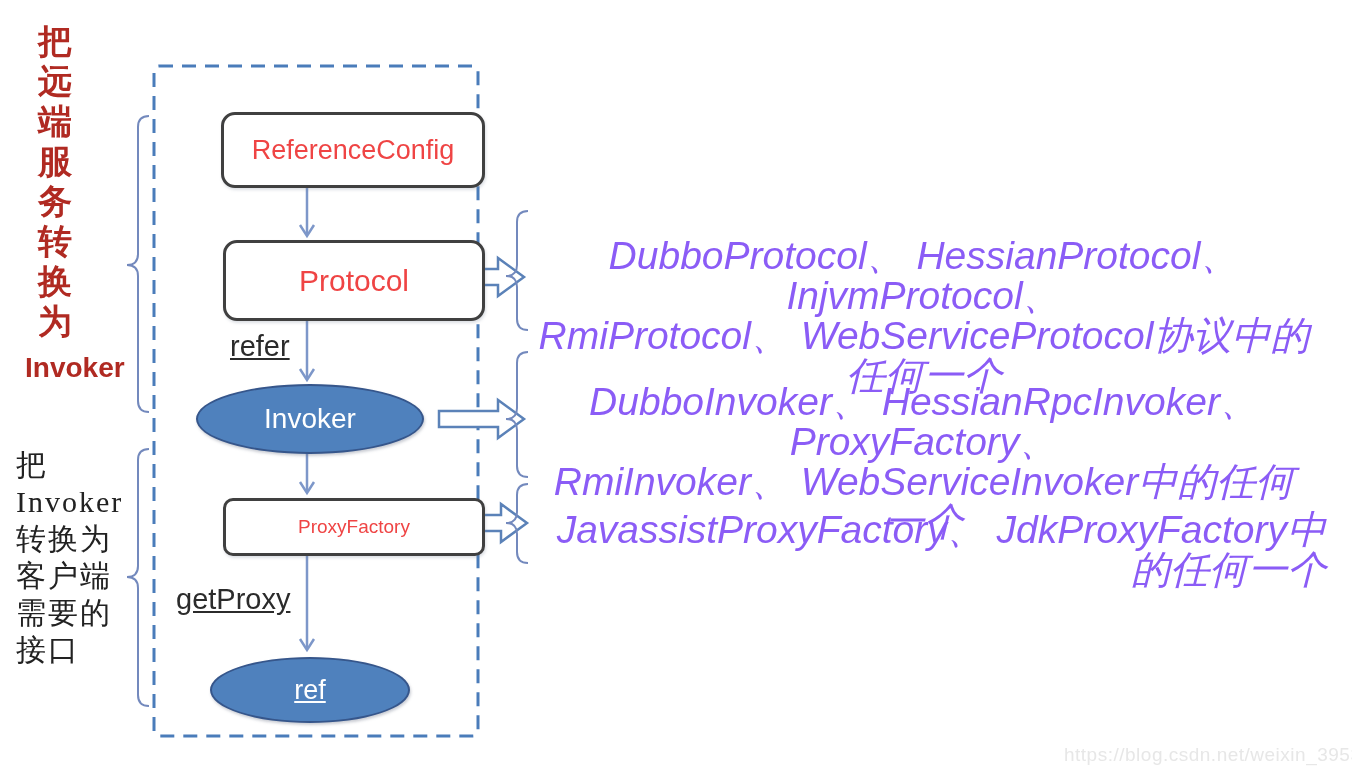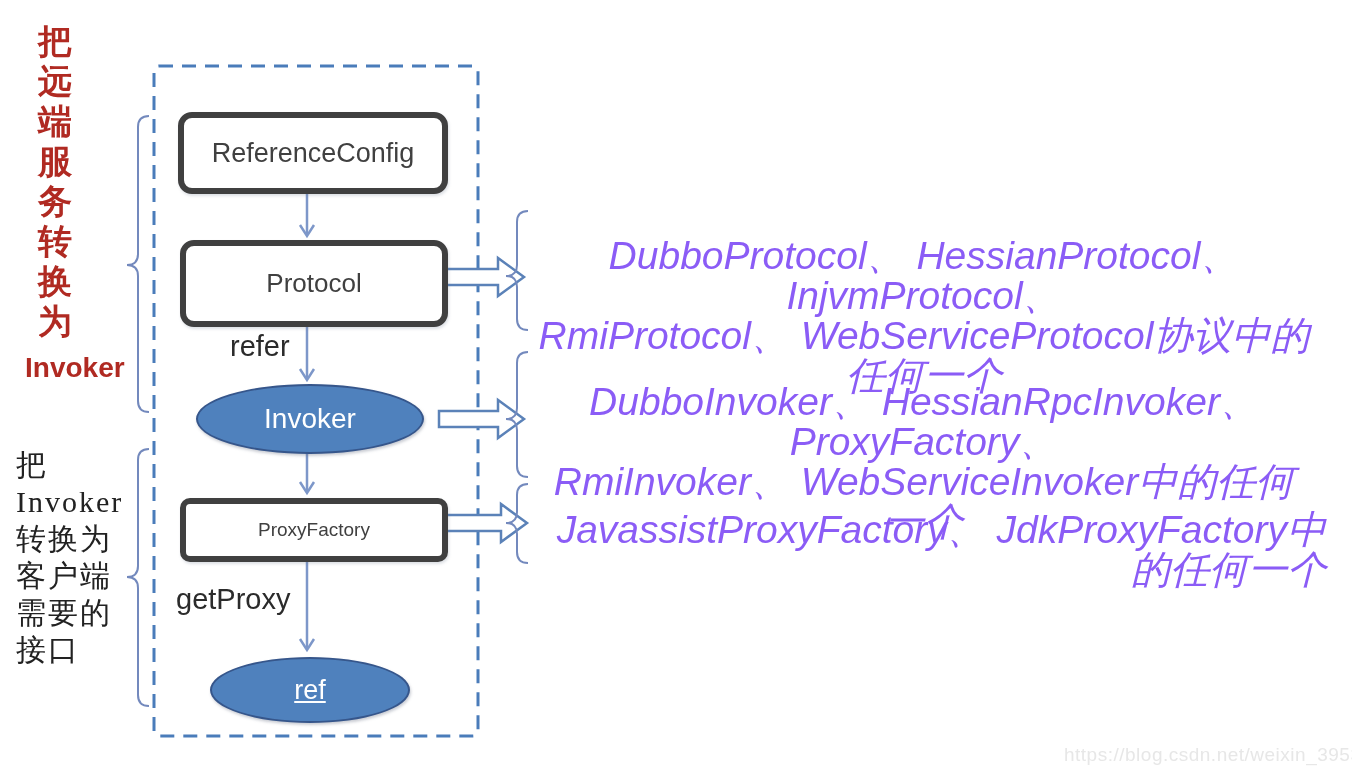--- a/index.html
+++ b/index.html
@@ -8,38 +8,39 @@
     background:#ffffff;
     font-family:"Liberation Sans", sans-serif;
     color:#1d1d1d;
   }
   .pre{white-space:pre-line;}
 
   
   .node-box{
     position:absolute;
     background:#ffffff;
-    border:6px solid #404040;
+    border:3px solid #404040;
     border-radius:14px;
     display:flex;align-items:center;justify-content:center;
-    font-size:28px;color:#404040;
+    font-size:28px;color:#ef4444;
     box-shadow:1px 2px 3px rgba(120,130,150,0.25);
+    margin-left:43px;
   }
   .node-ellipse{
     position:absolute;
     background:#4f81bd;
     border:2.5px solid #36568b;
     border-radius:50%;
     display:flex;align-items:center;justify-content:center;
     font-size:28px;color:#ffffff;
     box-shadow:1px 2px 3px rgba(100,110,130,0.35);
   }
 
   .edge-label{
-    position:absolute;font-size:29px;color:#2b2b2b;
+    position:absolute;font-size:29px;color:#2b2b2b;text-decoration:underline;
   }
 
   
   .note-red-chars{
     position:absolute;left:26px;top:22px;width:58px;
     font-family:"Liberation Serif", serif;
     font-size:34px;line-height:40px;font-weight:bold;
     color:#b02a22;text-align:center;
   }
   .note-red-word{
@@ -116,21 +117,21 @@
 <div class="note-red-word">Invoker</div>
 <div class="note-black pre">把
 Invoker
 转换为
 客户端
 需要的
 接口</div>
 
 <div class="node-box" style="left:178px;top:112px;width:258px;height:70px;font-size:27px;">ReferenceConfig</div>
 
-<div class="node-box" style="left:180px;top:240px;width:256px;height:75px;font-size:26px;">Protocol</div>
+<div class="node-box" style="left:180px;top:240px;width:256px;height:75px;font-size:30px;">Protocol</div>
 
 <div class="node-ellipse" style="left:196px;top:384px;width:224px;height:66px;">Invoker</div>
 
 <div class="node-box" style="left:180px;top:498px;width:256px;height:52px;font-size:19px;border-radius:10px;">ProxyFactory</div>
 
 <div class="node-ellipse" style="left:210px;top:657px;width:196px;height:62px;font-size:27px;text-decoration:underline;">ref</div>
 
 <div class="edge-label" style="left:230px;top:330px;">refer</div>
 <div class="edge-label" style="left:176px;top:583px;">getProxy</div>
 

